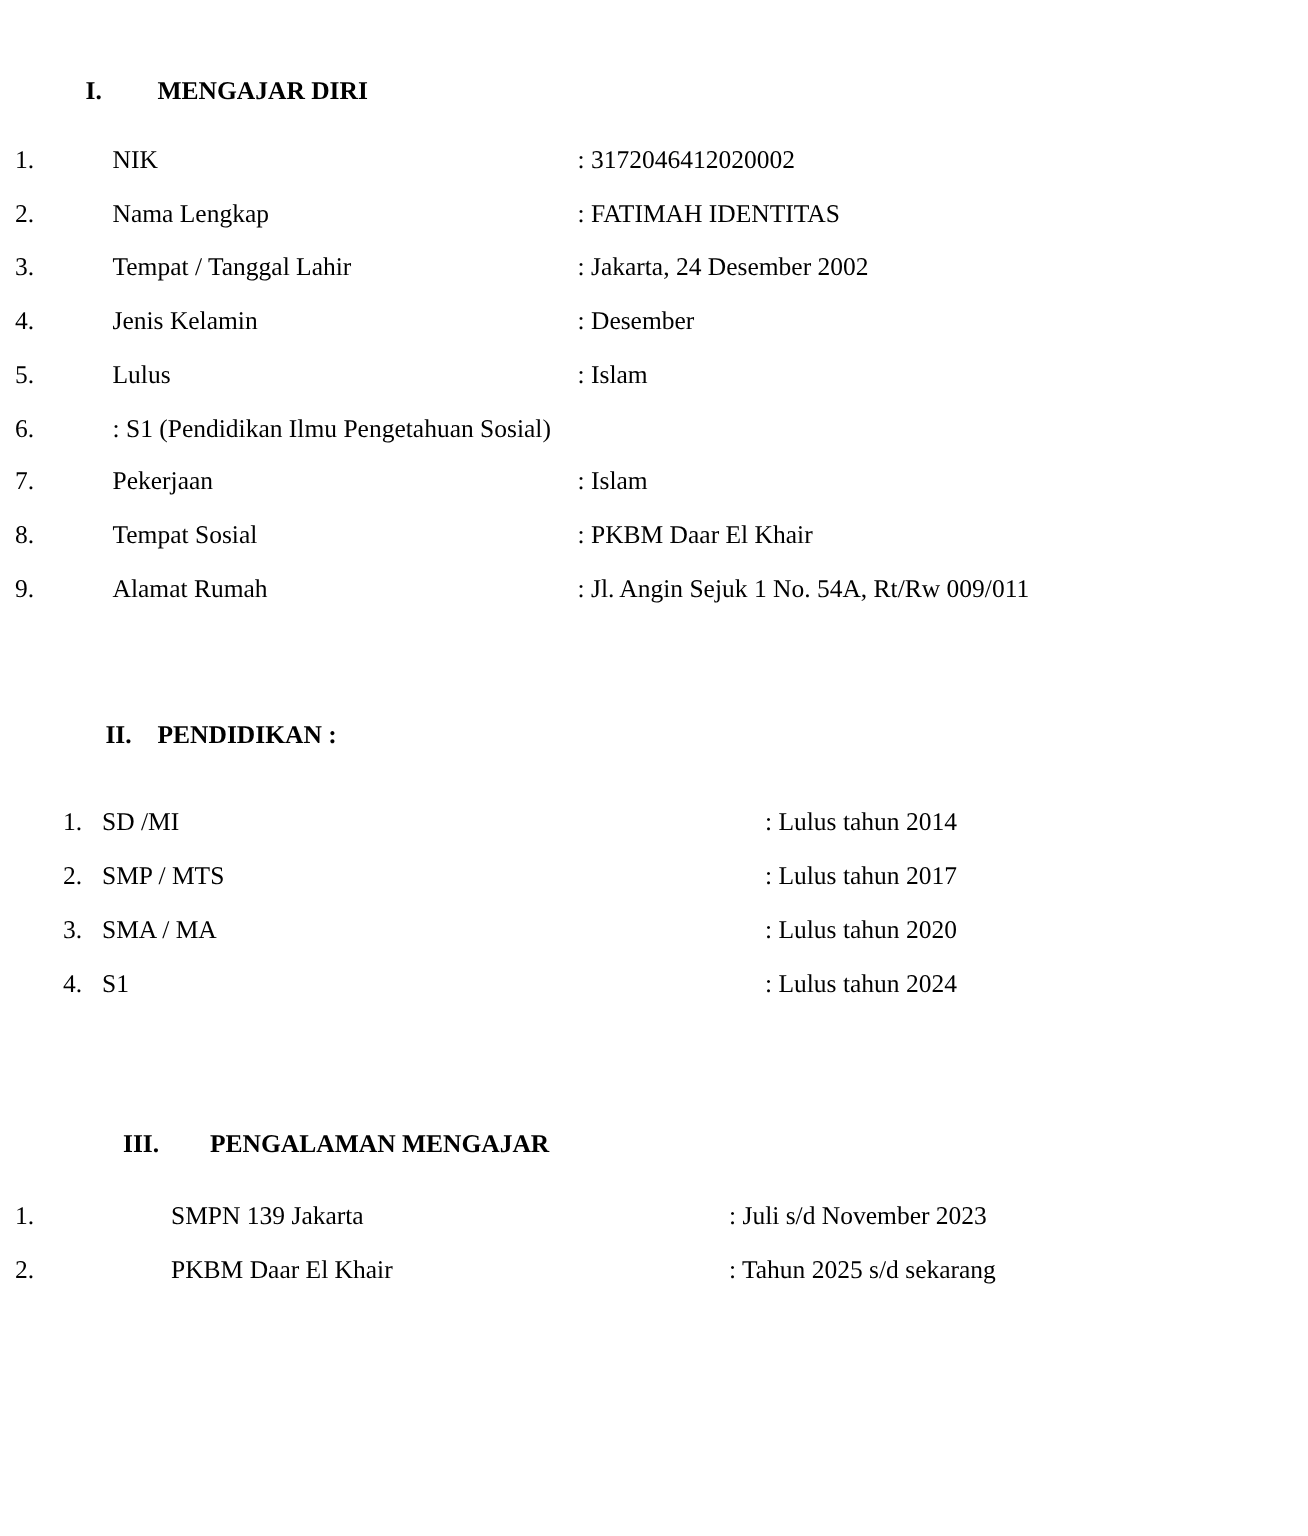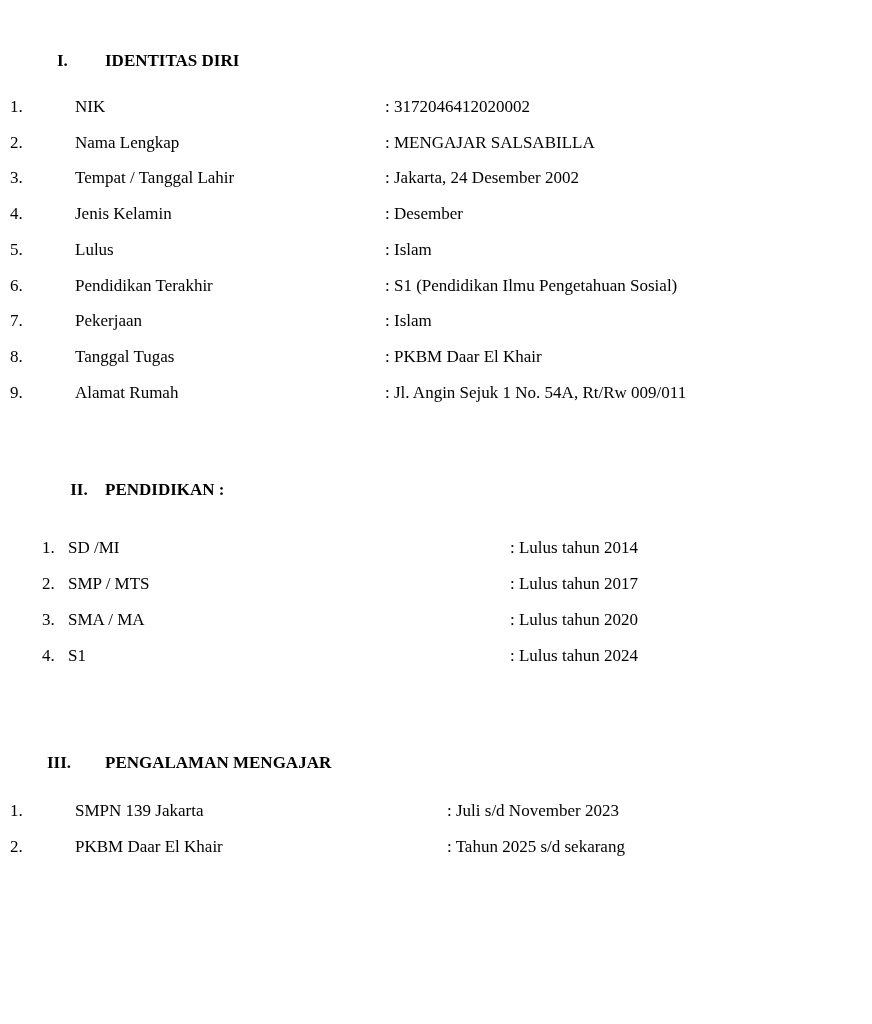--- a/index.html
+++ b/index.html
@@ -18,89 +18,88 @@
     display: flex;
     font-weight: bold;
     white-space: pre;
   }
   .heading .numeral { display: inline-block; }
   #heading-1 { top: 51px;  left: 57px; }
   #heading-1 .numeral { width: 48px; }
   #heading-2 { top: 480px; left: 53px; }
   #heading-2 .numeral { width: 52px; text-align: center; }
   #heading-3 { top: 753px; left: 47px; }
-  #heading-3 .numeral { width: 58px; }
+  #heading-3 .numeral { width: 58px; margin-left: 35px; }
 
   .rows { position: absolute; left: 0; width: 872px; }
   #rows-1 { top: 89px; }
   #rows-2 { top: 530px; }
   #rows-3 { top: 793px; }
 
   .row { display: flex; align-items: center; white-space: pre; }
   #rows-1 .row { height: 35.75px; }
   #rows-2 .row { height: 36px; }
   #rows-3 .row { height: 36px; }
 
   .no, .label { display: inline-block; flex: none; }
   #rows-1 .no    { padding-left: 10px; width: 65px; }
   #rows-1 .label { width: 310px; }
   #rows-2 .no    { padding-left: 42px; width: 26px; }
   #rows-2 .label { width: 442px; }
   #rows-3 .no    { padding-left: 10px; width: 65px; }
-  #rows-3 .label { width: 372px; }
+  #rows-3 .label { width: 372px; margin-left: 39px; }
 </style>
 </head>
 <body>
 
 <div class="page">
 
   <div class="heading" id="heading-1">
     <span class="numeral">I.</span>
-    <span class="title">IDENTITAS DIRI</span>
+    <span class="title">MENGAJAR DIRI</span>
   </div>
 
   <div class="rows" id="rows-1">
     <div class="row">
       <span class="no">1.</span>
       <span class="label">NIK</span>
       <span class="value">: 3172046412020002</span>
     </div>
     <div class="row">
       <span class="no">2.</span>
       <span class="label">Nama Lengkap</span>
-      <span class="value">: MENGAJAR SALSABILLA</span>
+      <span class="value">: FATIMAH IDENTITAS</span>
     </div>
     <div class="row">
       <span class="no">3.</span>
       <span class="label">Tempat / Tanggal Lahir</span>
       <span class="value">: Jakarta, 24 Desember 2002</span>
     </div>
     <div class="row">
       <span class="no">4.</span>
       <span class="label">Jenis Kelamin</span>
       <span class="value">: Desember</span>
     </div>
     <div class="row">
       <span class="no">5.</span>
       <span class="label">Lulus</span>
       <span class="value">: Islam</span>
     </div>
     <div class="row">
       <span class="no">6.</span>
-      <span class="label">Pendidikan Terakhir</span>
       <span class="value">: S1 (Pendidikan Ilmu Pengetahuan Sosial)</span>
     </div>
     <div class="row">
       <span class="no">7.</span>
       <span class="label">Pekerjaan</span>
       <span class="value">: Islam</span>
     </div>
     <div class="row">
       <span class="no">8.</span>
-      <span class="label">Tanggal Tugas</span>
+      <span class="label">Tempat Sosial</span>
       <span class="value">: PKBM Daar El Khair</span>
     </div>
     <div class="row">
       <span class="no">9.</span>
       <span class="label">Alamat Rumah</span>
       <span class="value">: Jl. Angin Sejuk 1 No. 54A, Rt/Rw 009/011</span>
     </div>
   </div>
 
   <div class="heading" id="heading-2">

